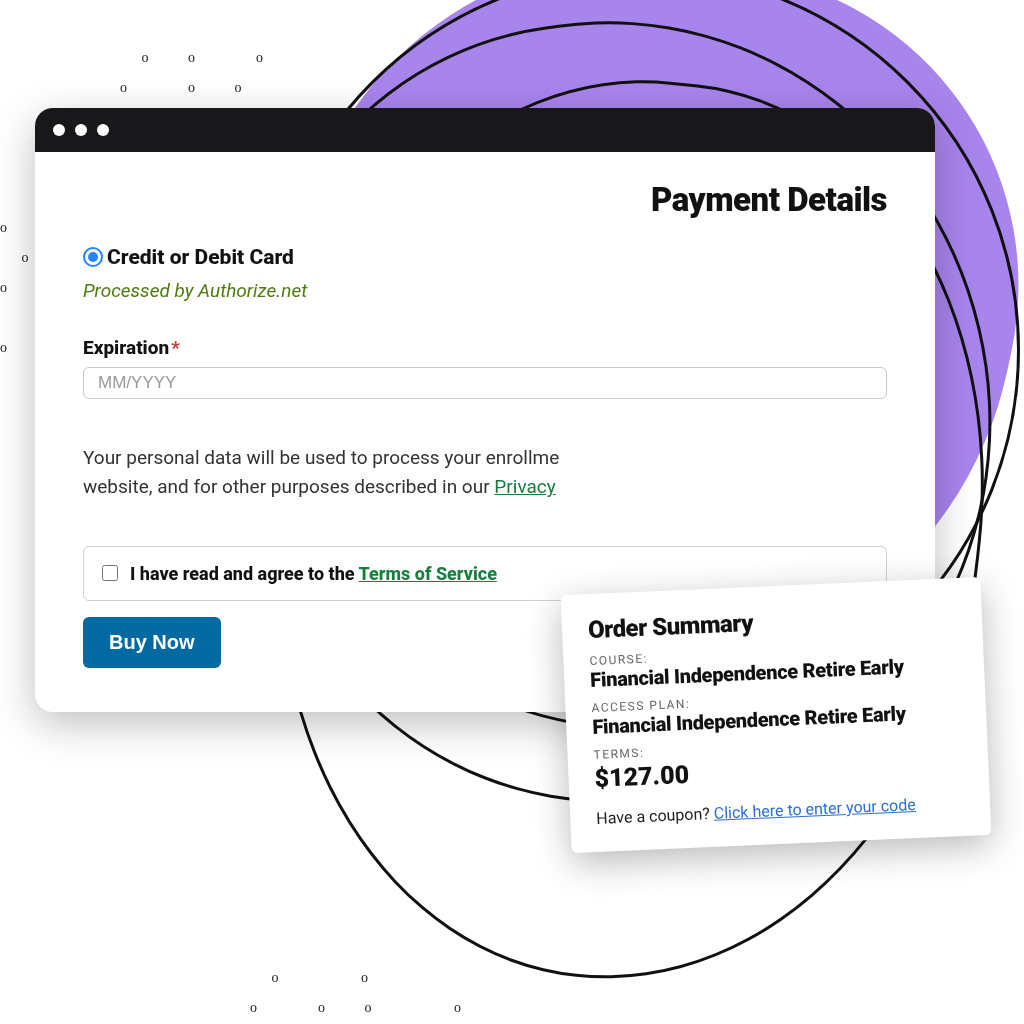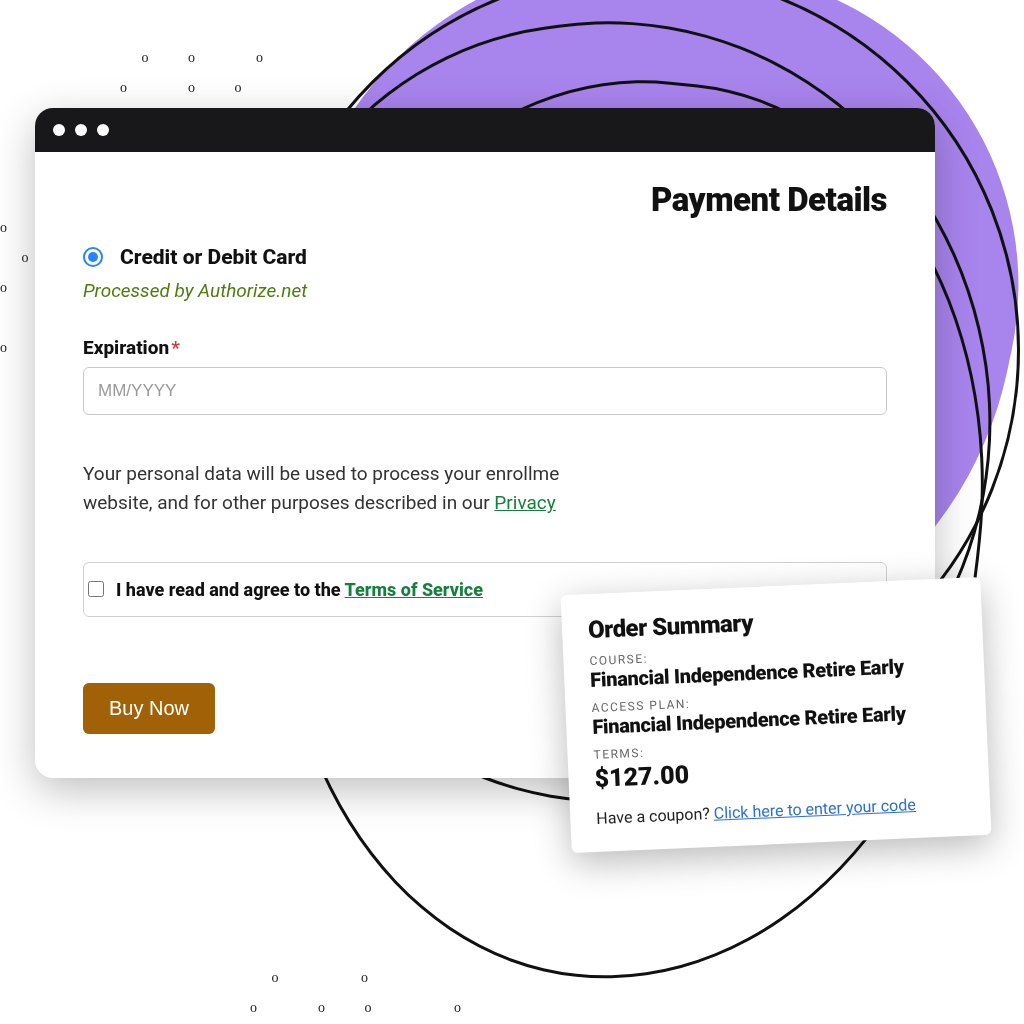--- a/index.html
+++ b/index.html
@@ -15,43 +15,43 @@
   
   .dots{position:absolute;font-family:Georgia,serif;font-size:14px;color:#222;line-height:30px;letter-spacing:18px;white-space:pre;margin-top:13px;}
 
   
   .window{position:absolute;left:35px;top:108px;width:900px;background:#fff;border-radius:18px;box-shadow:0 12px 40px rgba(0,0,0,.25);overflow:hidden;}
   .titlebar{height:44px;background:#18181b;display:flex;align-items:center;padding-left:18px;gap:10px;}
   .tdot{width:12px;height:12px;border-radius:50%;background:#fff;}
   .winbody{padding:28px 48px 44px 48px;}
 
   h1{font-size:33px;font-weight:900;color:#111;letter-spacing:-0.5px;margin-bottom:26px;text-align:right;}
-  .radio-row{display:flex;align-items:center;gap:17px;margin-bottom:10px;}
+  .radio-row{display:flex;align-items:center;gap:4px;margin-bottom:10px;}
   .radio{width:20px;height:20px;border:2px solid #2684ff;border-radius:50%;display:flex;align-items:center;justify-content:center;}
   .radio::after{content:"";width:10px;height:10px;border-radius:50%;background:#2684ff;}
   .radio-label{font-size:21px;font-weight:800;color:#111;}
   .processed{font-style:italic;color:#4d7c0f;font-size:19px;margin-bottom:34px;}
 
   .field-label{font-size:19px;font-weight:800;color:#111;margin-bottom:8px;}
   .req{color:#d43a3a;font-weight:700;margin-left:2px;}
-  .input{width:100%;border:1.5px solid #c9c9c9;border-radius:6px;height:48px;padding:0 14px;font-size:17px;color:#333;background:#fff;}
+  .input{width:100%;border:1.5px solid #c9c9c9;border-radius:6px;height:32px;padding:0 14px;font-size:17px;color:#333;background:#fff;}
   .input::placeholder{color:#9a9a9a;}
   .cardnum .input{height:40px;font-size:13px;letter-spacing:1px;}
   .cardnum{margin-bottom:36px;}
   .row2{display:flex;gap:36px;margin-bottom:25px;}
   .row2 .col{flex:1;}
 
   .disclaimer{font-size:19px;color:#333;line-height:1.55;margin-bottom:44px;margin-top:44px;}
   a.link{color:#15803d;text-decoration:underline;}
 
-  .agreebox{border:1.5px solid #d0d0d0;border-radius:6px;padding:16px 4px;display:flex;align-items:center;gap:12px;margin-bottom:66px;}
+  .agreebox{border:1.5px solid #d0d0d0;border-radius:6px;padding:16px 18px;display:flex;align-items:center;gap:12px;margin-bottom:16px;}
   .agreebox input[type=checkbox]{width:16px;height:16px;}
   .agreebox label{font-size:18px;font-weight:800;color:#111;}
 
-  .buy{background:#a16207;color:#fff;border:none;border-radius:6px;padding:14px 26px;font-size:20px;font-weight:400;cursor:pointer;}
+  .buy{background:#0369a1;color:#fff;border:none;border-radius:6px;padding:14px 26px;font-size:20px;font-weight:700;cursor:pointer;}
 
   
   .summary{position:absolute;left:566px;top:586px;width:420px;background:#fff;border-radius:6px;box-shadow:0 10px 36px rgba(0,0,0,.28);padding:22px 26px 24px 26px;transform:rotate(-2.5deg);}
   .summary h2{font-size:24px;font-weight:900;color:#111;margin-bottom:10px;letter-spacing:-0.5px;}
   .sumlabel{font-size:12px;letter-spacing:1.5px;color:#666;text-transform:uppercase;margin-top:8px;}
   .sumval{font-size:20px;font-weight:900;color:#111;line-height:1.25;letter-spacing:-0.3px;}
   .price{font-size:25px;font-weight:900;color:#111;margin-top:2px;}
   .coupon{font-size:16px;color:#222;margin-top:16px;}
   .coupon a{color:#2a6fd6;text-decoration:underline;}
 </style>

